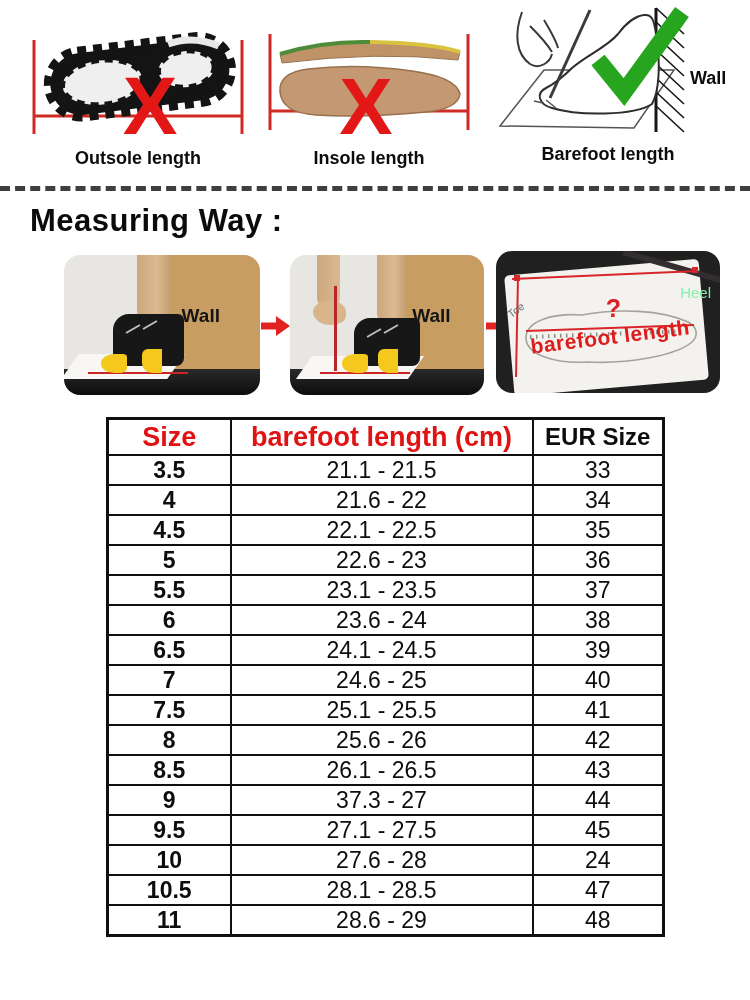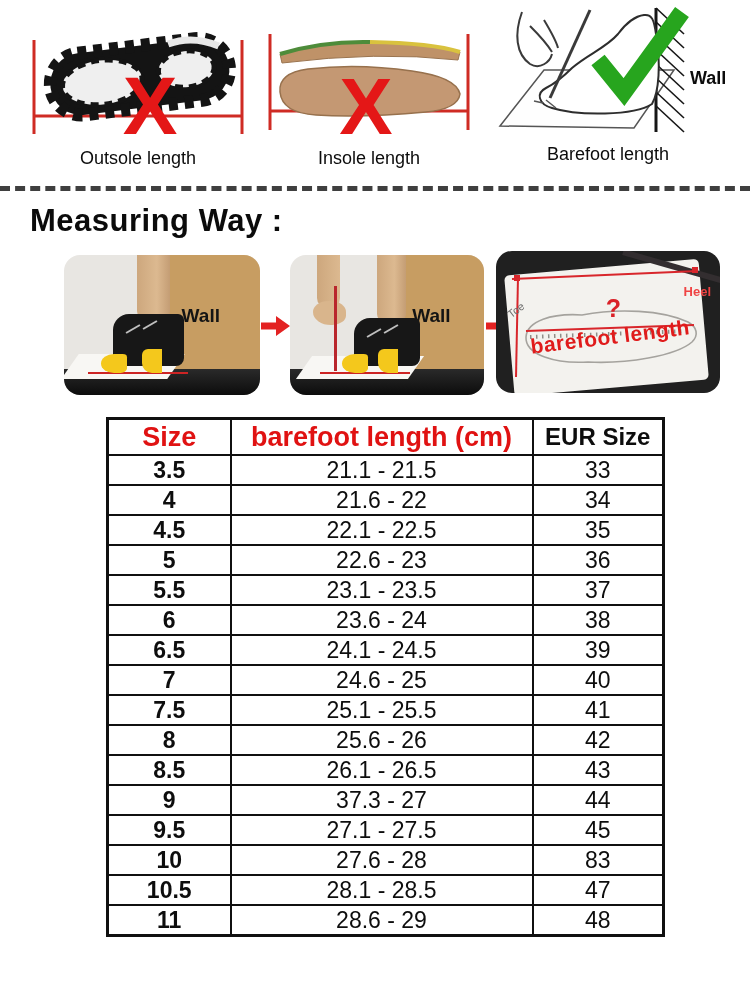--- a/index.html
+++ b/index.html
@@ -7,21 +7,21 @@
     width:750px;height:1000px;background:#ffffff;overflow:hidden;
     font-family:"Liberation Sans", sans-serif;color:#111;
   }
   .page{position:relative;width:750px;height:1000px;}
 
   
   .top-row{position:relative;height:180px;}
   .method{position:absolute;margin:0;}
   .method .art{position:relative;}
   .method figcaption{
-    text-align:center;font-weight:normal;font-size:18px;color:#0c0c0c;margin-top:0px;
+    text-align:center;font-weight:bold;font-size:18px;color:#0c0c0c;margin-top:0px;
   }
   .m-outsole{left:22px;top:12px;width:232px;}
   .m-insole{left:262px;top:12px;width:214px;}
   .m-barefoot{left:486px;top:4px;width:244px;}
   .m-barefoot figcaption{margin-top:-4px;}
 
   
   .dashed-divider{
     width:750px;height:0;border-top:5px dashed #3f3f3f;margin-top:6px;
   }
@@ -75,21 +75,21 @@
   .photo2 .hand{left:12%;top:33%;width:17%;height:17%;background:#d9b58c;border-radius:50% 50% 45% 60%;}
   .photo2 .pencil{left:22.5%;top:22%;width:3px;height:61%;background:#b9262c;}
 
   
   .photo3 .paper3{left:6%;top:11%;width:87%;height:85%;background:#f3f2ee;border-radius:5px;transform:rotate(-5deg);}
   .photo3 .pencil3{right:-4%;top:9%;width:48%;height:6px;background:#332e30;transform:rotate(16deg);}
   .photo3 .overlay{left:0;top:0;width:100%;height:100%;}
   .photo3 .q-mark{left:49%;top:30%;font-size:25px;font-weight:bold;color:#da2128;}
   .photo3 .bl-label{left:15%;top:52%;font-size:21px;font-weight:bold;color:#e01b1b;transform:rotate(-7deg);letter-spacing:.5px;}
   .photo3 .toe-label{left:5%;top:37%;font-size:11px;color:#6f6f6f;transform:rotate(-38deg);}
-  .photo3 .heel-label{right:4%;top:23%;font-size:13px;color:#ef4444;font-weight:bold;}
+  .photo3 .heel-label{right:4%;top:23%;font-size:15px;color:#86efac;}
 
   
   table.size-table{
     border-collapse:collapse;table-layout:fixed;
     margin:16px 0 0 106px;width:556px;
     border:3px solid #101010;
   }
   .size-table col.c1{width:123px;}
   .size-table col.c2{width:302px;}
   .size-table col.c3{width:131px;}
@@ -321,21 +321,21 @@
           <td>44</td>
         </tr>
       <tr>
           <td>9.5</td>
           <td>27.1 - 27.5</td>
           <td>45</td>
         </tr>
       <tr>
           <td>10</td>
           <td>27.6 - 28</td>
-          <td>83</td>
+          <td>24</td>
         </tr>
       <tr>
           <td>10.5</td>
           <td>28.1 - 28.5</td>
           <td>47</td>
         </tr>
       <tr>
           <td>11</td>
           <td>28.6 - 29</td>
           <td>48</td>

